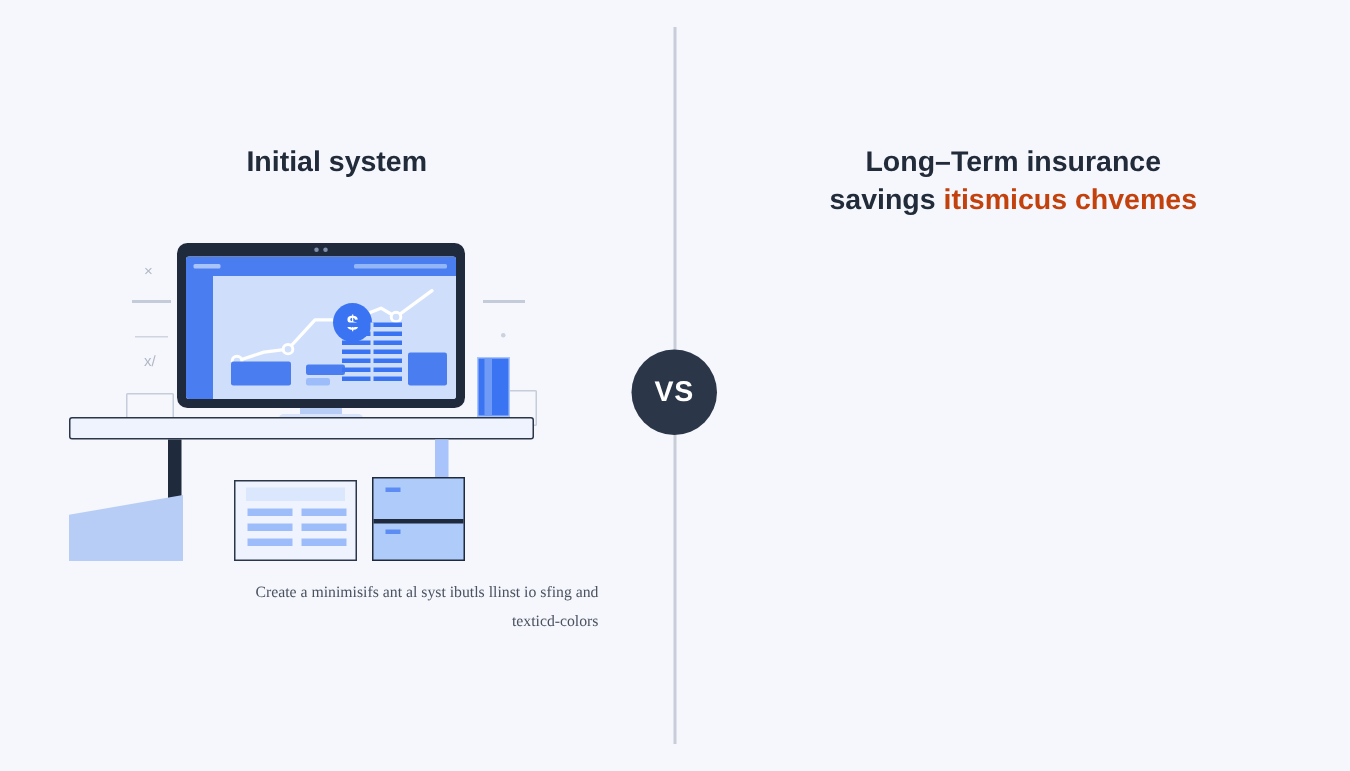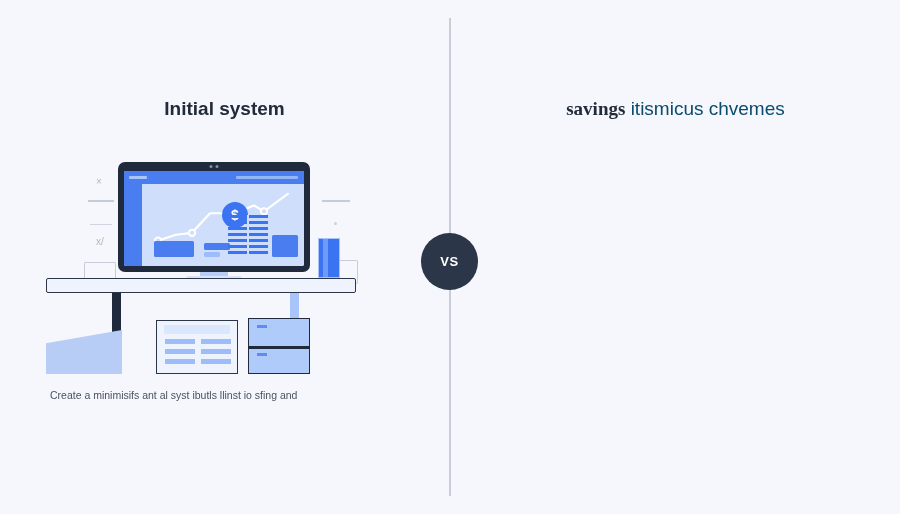--- a/index.html
+++ b/index.html
@@ -9,45 +9,46 @@
     font-family:"Liberation Sans", sans-serif;
     -webkit-font-smoothing:antialiased;
   }
   .stage{position:relative;width:900px;height:514px;background:#f5f7fc;}
 
   
   .divider{position:absolute;left:449px;top:18px;width:1.5px;height:478px;background:#c9cdd8;}
   .vs-badge{
     position:absolute;left:421px;top:233px;width:57px;height:57px;border-radius:50%;
     background:#2b3648;display:flex;align-items:center;justify-content:center;
-    color:#ffffff;font-size:13px;font-weight:bold;letter-spacing:.5px;
+    color:#ffffff;font-size:19px;font-weight:bold;letter-spacing:.5px;
   }
 
   
   .panel{position:absolute;top:0;width:449px;height:514px;}
   .panel.left{left:0;}
   .panel.right{left:451px;}
 
   .title{
     position:absolute;left:0;width:100%;text-align:center;
     color:#222b3a;font-size:19px;font-weight:bold;line-height:25px;
   }
-  .title .l2{font-weight:bold;font-family:Liberation Serif, serif;}
-  .title .sub{font-weight:normal;color:#0c4a6e;}
+  .title .l2{font-weight:bold;}
+  .title .sub{font-weight:bold;color:#c2410c;}
   .title-left{top:96px;}
   .title-right{top:96px;}
   .subcost{
     position:absolute;left:0;width:100%;text-align:center;top:123px;
     color:#3a4252;font-size:15px;font-weight:normal;
   }
 
   .caption{
-    position:absolute;left:50px;width:349px;text-align:left;
+    position:absolute;left:50px;width:349px;text-align:right;
     color:#4a5260;font-size:10.5px;line-height:19px;
     filter:blur(.35px);
+    font-family:Liberation Serif, serif;
   }
   .caption-left{top:386px;}
   .caption-right{top:386px;}
 
   
   .ill-left{position:absolute;left:0;top:150px;width:449px;height:230px;}
 
   
   .mark{position:absolute;color:#9aa2b4;font-size:10px;opacity:.75;}
   .m-x1{left:96px;top:26px;}
@@ -188,31 +189,33 @@
 
       <div class="cab">
         <div class="hnd" style="top:6px"></div>
         <div class="split"></div>
         <div class="hnd" style="top:34px"></div>
       </div>
     </div>
 
     <div class="caption caption-left">
       <div>Create a minimisifs ant al syst ibutls llinst io sfing and</div>
+      <div>texticd-colors</div>
     </div>
   </div>
 
   <div class="divider"></div>
   <div class="vs-badge">
     <span>VS</span>
   </div>
 
   <div class="panel right">
 
     <div class="title title-right">
+      <div>Long–Term insurance</div>
       <div>
         <span class="l2">savings</span>
         <span class="sub">itismicus chvemes</span>
       </div>
     </div>
 
     <div class="caption caption-right">
     </div>
   </div>
 

